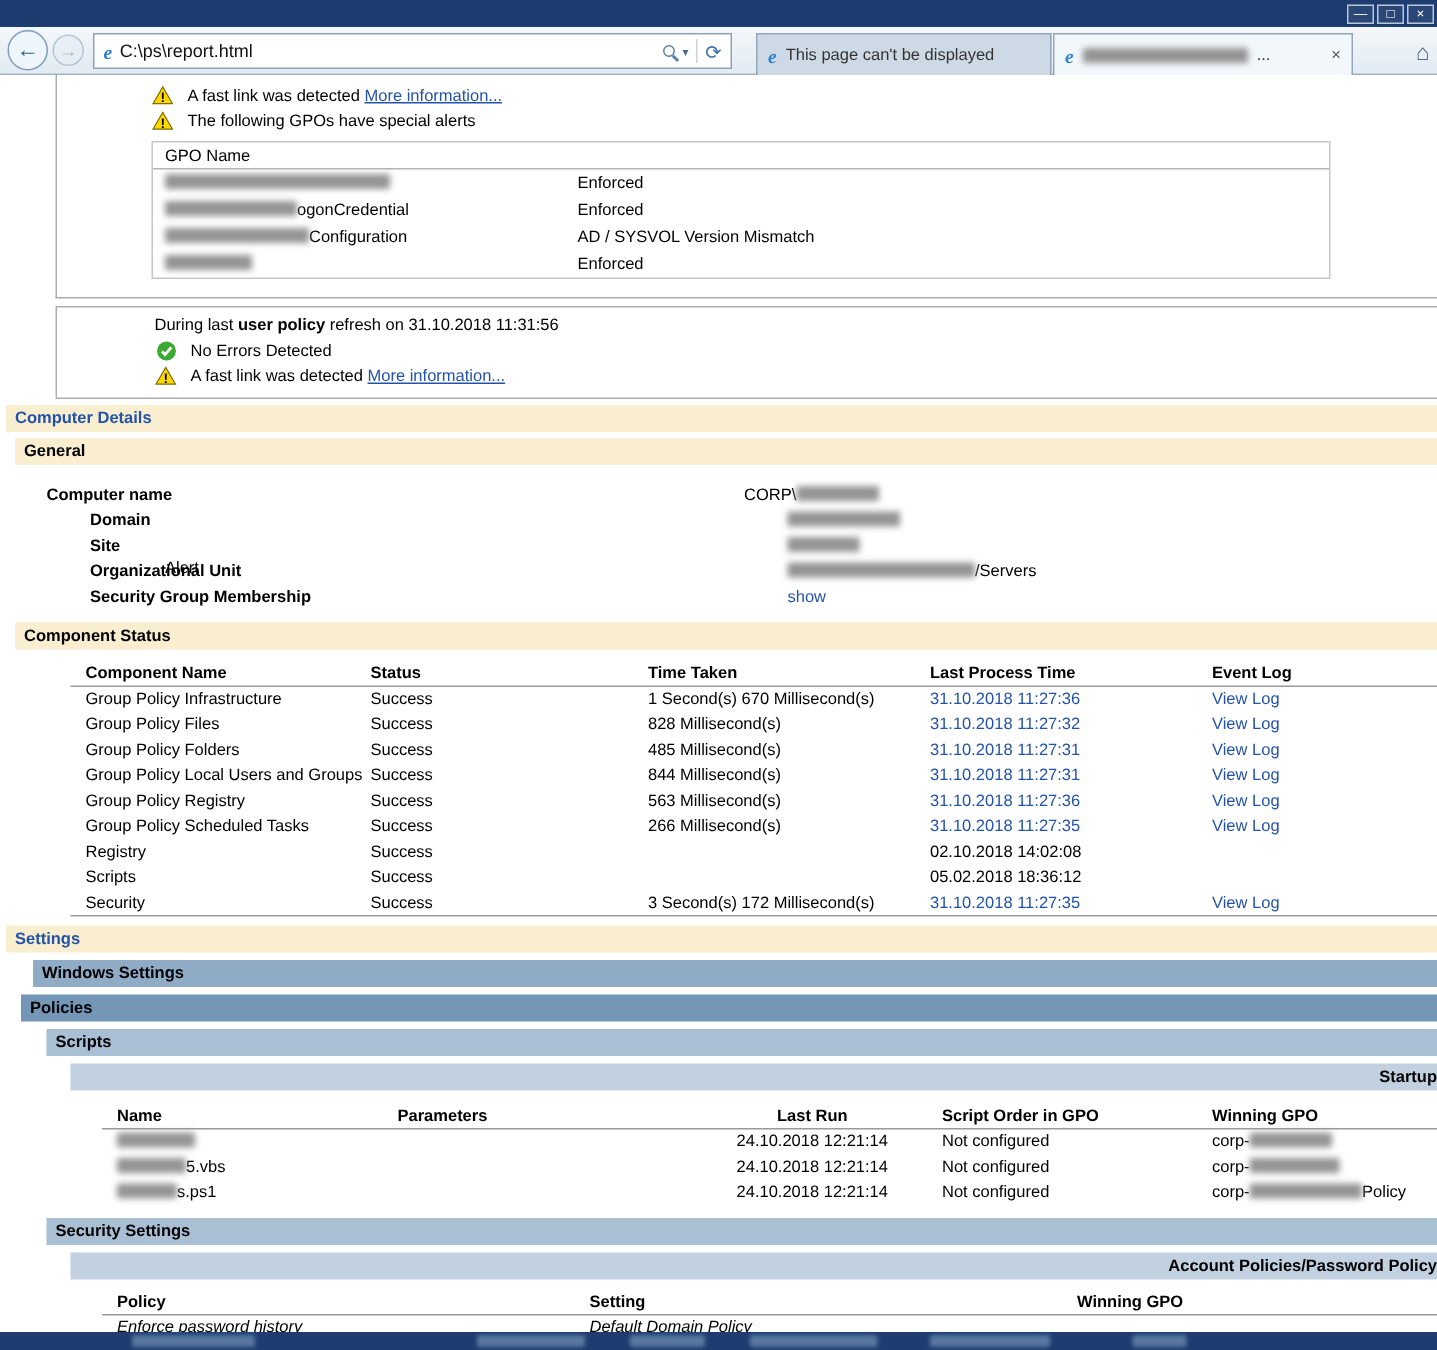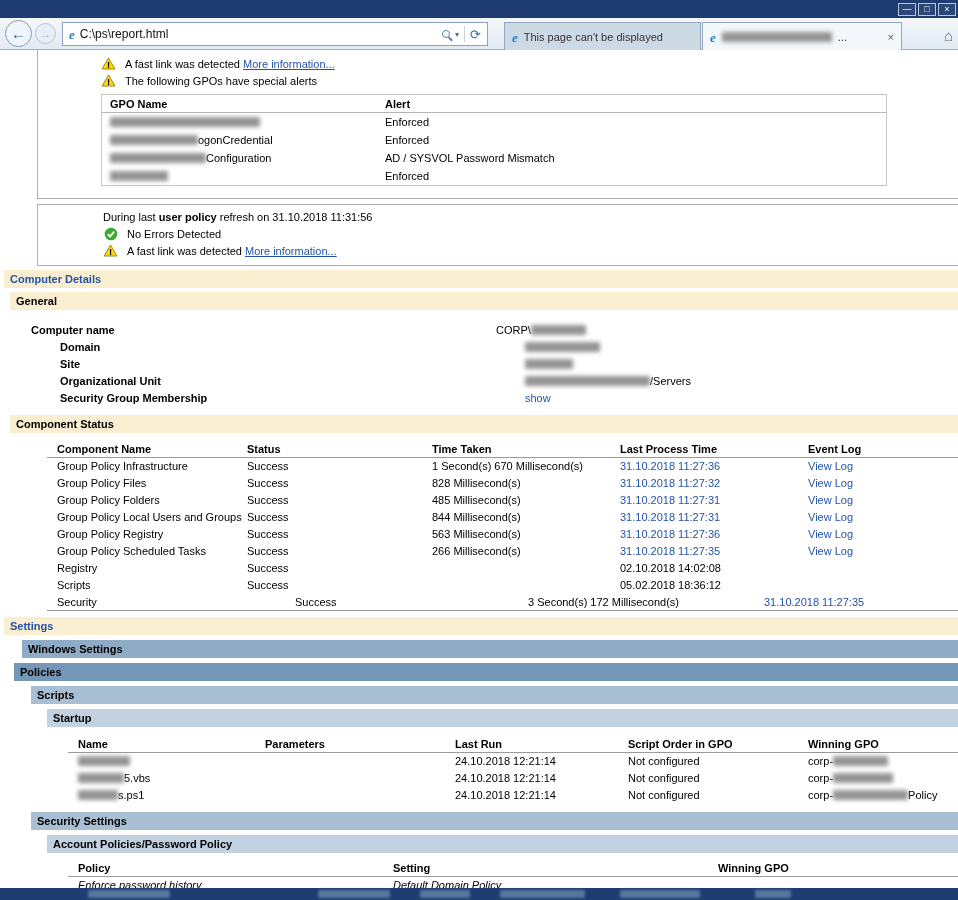--- a/index.html
+++ b/index.html
@@ -46,51 +46,51 @@
 
   .box { margin-left:37px; margin-right:-3px; border:1px solid #adadad; }
   .box1 { border-top:none; padding:5px 0 12px 63px; }
   .box2 { margin-top:5px; padding:3px 0 6px 65px; }
 
   .wline { display:flex; align-items:center; height:17px; gap:9px; }
   .wicon { width:15px; display:flex; justify-content:center; flex:0 0 15px; }
 
   .gpo-table { width:786px; border:1px solid #c6c6c6; margin-top:5px; }
   .gpo-h, .gpo-r { display:flex; height:18px; line-height:18px; padding-left:8px; }
-  .gpo-h { font-weight:bold; border-bottom:1px solid #b5b5b5; }
+  .gpo-h { font-weight:normal; border-bottom:1px solid #b5b5b5;flex-direction:column; }
   .gpo-c1 { width:275px; flex:0 0 275px; }
 
   .band { height:18px; line-height:18px; font-weight:bold; padding-left:6px; }
   .beige { background:#faeed0; }
   .lvl1 { background:#7496b7; }
   .lvl2 { background:#8fabc5; }
   .lvl3 { background:#a9bfd3; }
   .lvl4 { background:#c2d1df; }
   .ml4 { margin-left:4px; }  .ml10 { margin-left:10px; } .ml14 { margin-left:14px; }
-  .ml22 { margin-left:22px; } .ml31 { margin-left:31px; } .ml47 { margin-left:47px; }
+  .ml22 { margin-left:22px; } .ml31 { margin-left:31px; } .ml47 { margin-left:47px;text-align:right; }
 
   .kv { display:flex; height:17px; line-height:17px; margin-left:60px; }
   .kv > b { width:465px; flex:0 0 465px; }
 
   .cst { margin:7px 0 0 47px; }
   .cst .hrow { display:flex; font-weight:bold; height:18px; line-height:18px; border-bottom:1px solid #9a9a9a; }
   .cst .row { display:flex; height:17px; line-height:17px; }
-  .cst .row:last-child { border-bottom:1px solid #9a9a9a;gap:48px; }
+  .cst .row:last-child { border-bottom:1px solid #9a9a9a; }
   .cc1 { width:200px; flex:0 0 200px; padding-left:10px; }
   .cc2 { width:185px; flex:0 0 185px; }
   .cc3 { width:188px; flex:0 0 188px; }
   .cc4 { width:188px; flex:0 0 188px; }
   .cc5 { flex:1; }
 
   .stt { margin:8px 0 0 68px; }
   .stt .hrow { display:flex; font-weight:bold; height:18px; line-height:18px; border-bottom:1px solid #9a9a9a; }
   .stt .row { display:flex; height:17px; line-height:17px; }
   .sc1 { width:197px; flex:0 0 197px; padding-left:10px; }
   .sc2 { width:190px; flex:0 0 190px; }
-  .sc3 { width:173px; flex:0 0 173px; }
+  .sc3 { width:173px; flex:0 0 173px;text-align:center; }
   .sc4 { width:180px; flex:0 0 180px; }
   .sc5 { flex:1; }
 
   .pwt { margin:7px 0 0 68px; }
   .pwt .hrow { display:flex; font-weight:bold; height:17px; line-height:17px; border-bottom:1px solid #9a9a9a; }
   .pwt .row { display:flex; height:17px; line-height:17px;font-style:italic; }
   .pc1 { width:325px; flex:0 0 325px; padding-left:10px; }
   .pc2 { width:325px; flex:0 0 325px; }
   .pc3 { flex:1; } .mt4 { margin-top:4px; } .mt5 { margin-top:5px; }
   .mt6 { margin-top:6px; } .mt8 { margin-top:8px; } .mt12 { margin-top:12px;margin-left:31px; }
@@ -164,21 +164,21 @@
       <div class="gpo-r">
         <div class="gpo-c1"><span class="redact" style="width:150px"></span><span></span></div>
         <div>Enforced</div>
       </div>
       <div class="gpo-r">
         <div class="gpo-c1"><span class="redact" style="width:88px"></span><span>ogonCredential</span></div>
         <div>Enforced</div>
       </div>
       <div class="gpo-r">
         <div class="gpo-c1"><span class="redact" style="width:96px"></span><span>Configuration</span></div>
-        <div>AD / SYSVOL Password Mismatch</div>
+        <div>AD / SYSVOL Version Mismatch</div>
       </div>
       <div class="gpo-r">
         <div class="gpo-c1"><span class="redact" style="width:58px"></span><span></span></div>
         <div>Enforced</div>
       </div>
     </div>
   </div>
 
   <div class="box box2">
     <div class="wline">

